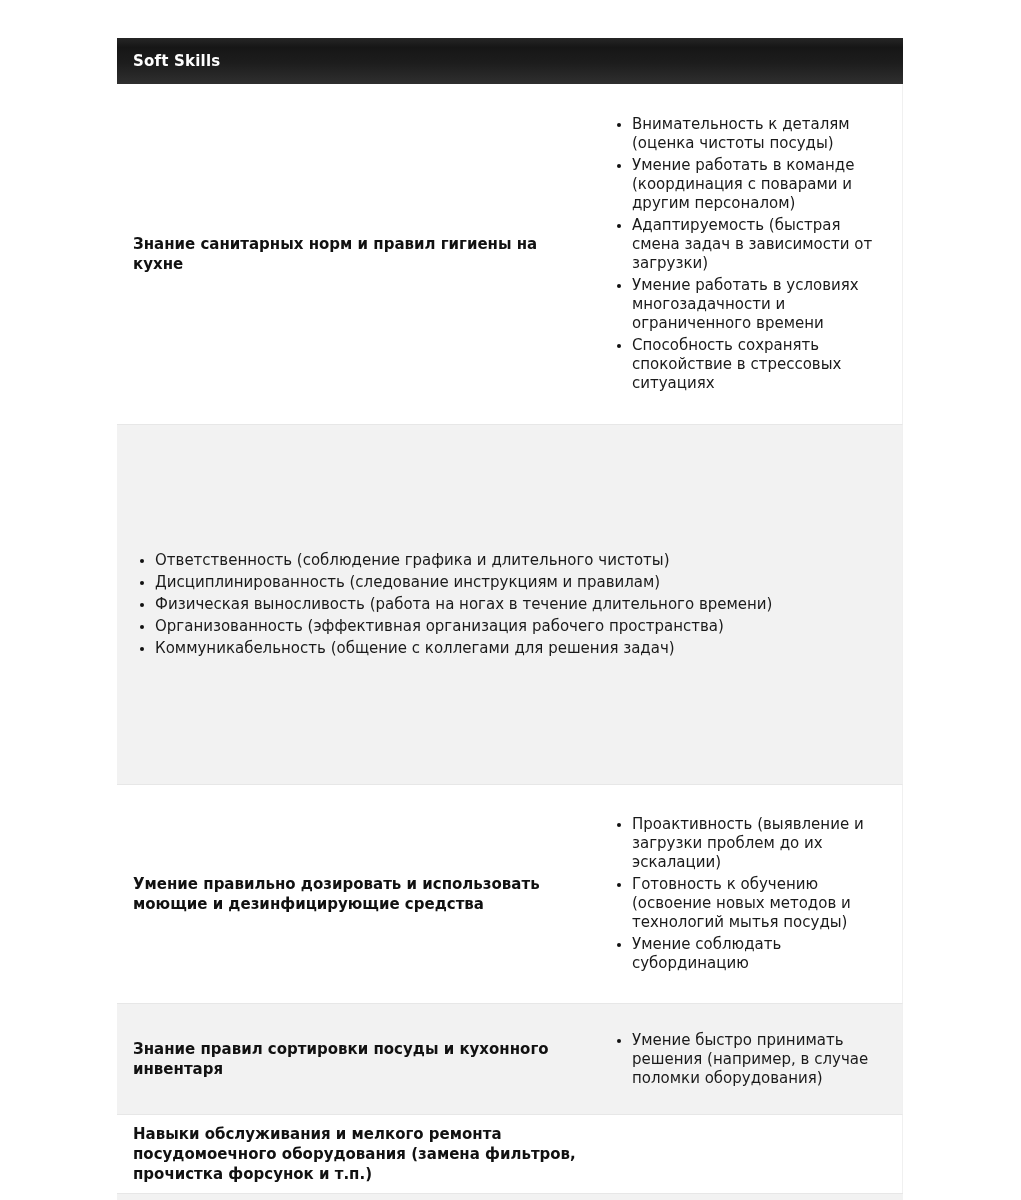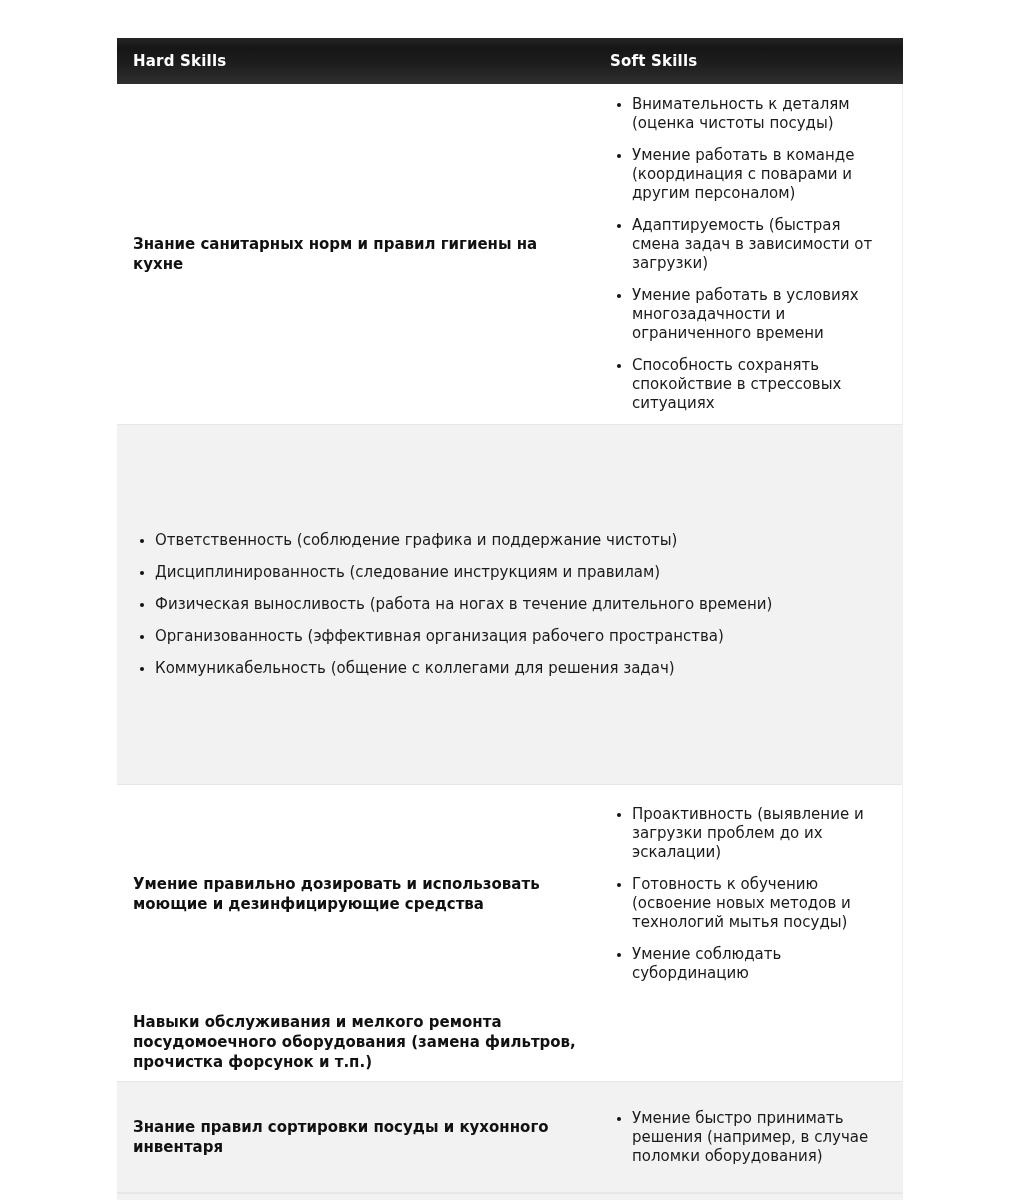--- a/index.html
+++ b/index.html
@@ -60,35 +60,34 @@
     flex: 1;
     padding: 10px 18px 10px 14px;
     font-size: 15px;
     line-height: 19px;
   }
   .cell.soft ul {
     margin: 0;
     padding-left: 24px;
     list-style: disc;
   }
-  .cell.soft li { margin: 13px 0; }
+  .cell.soft li { margin: 3px 0; }
   .cell.soft li::marker { color: #111111; font-size: 14px; }
   .row-cut {
     height: 7px;
     background: #f2f2f2;
     border-top: 1px solid #e7e7e7;
   }
 </style>
 </head>
 <body>
 
 <div class="skills-table">
 
   <div class="thead">
-    <div class="th col-hard">Hard Skills</div>
     <div class="th col-soft">Soft Skills</div>
   </div>
 
   <div class="row odd r0">
     <div class="cell hard">
       <p>Знание санитарных норм и правил гигиены на кухне</p>
     </div>
     <div class="cell soft">
       <ul>
         <li>Внимательность к деталям (оценка чистоты посуды)</li>
@@ -96,21 +95,21 @@
         <li>Адаптируемость (быстрая смена задач в зависимости от загрузки)</li>
         <li>Умение работать в условиях многозадачности и ограниченного времени</li>
         <li>Способность сохранять спокойствие в стрессовых ситуациях</li>
       </ul>
     </div>
   </div>
 
   <div class="row even r1">
     <div class="cell soft">
       <ul>
-        <li>Ответственность (соблюдение графика и поддержание чистоты)</li>
+        <li>Ответственность (соблюдение графика и длительного чистоты)</li>
         <li>Дисциплинированность (следование инструкциям и правилам)</li>
         <li>Физическая выносливость (работа на ногах в течение длительного времени)</li>
         <li>Организованность (эффективная организация рабочего пространства)</li>
         <li>Коммуникабельность (общение с коллегами для решения задач)</li>
       </ul>
     </div>
   </div>
 
   <div class="row odd r2">
     <div class="cell hard">
@@ -118,33 +117,33 @@
     </div>
     <div class="cell soft">
       <ul>
         <li>Проактивность (выявление и загрузки проблем до их эскалации)</li>
         <li>Готовность к обучению (освоение новых методов и технологий мытья посуды)</li>
         <li>Умение соблюдать субординацию</li>
       </ul>
     </div>
   </div>
 
-  <div class="row odd r4">
-    <div class="cell hard">
-      <p>Навыки обслуживания и мелкого ремонта посудомоечного оборудования (замена фильтров, прочистка форсунок и т.п.)</p>
-    </div>
-    <div class="cell soft"></div>
-  </div>
-
   <div class="row even r3">
     <div class="cell hard">
       <p>Знание правил сортировки посуды и кухонного инвентаря</p>
     </div>
     <div class="cell soft">
       <ul>
         <li>Умение быстро принимать решения (например, в случае поломки оборудования)</li>
       </ul>
     </div>
   </div>
 
+  <div class="row odd r4">
+    <div class="cell hard">
+      <p>Навыки обслуживания и мелкого ремонта посудомоечного оборудования (замена фильтров, прочистка форсунок и т.п.)</p>
+    </div>
+    <div class="cell soft"></div>
+  </div>
+
   <div class="row-cut"></div>
 
 </div>
 
 </body></html>

